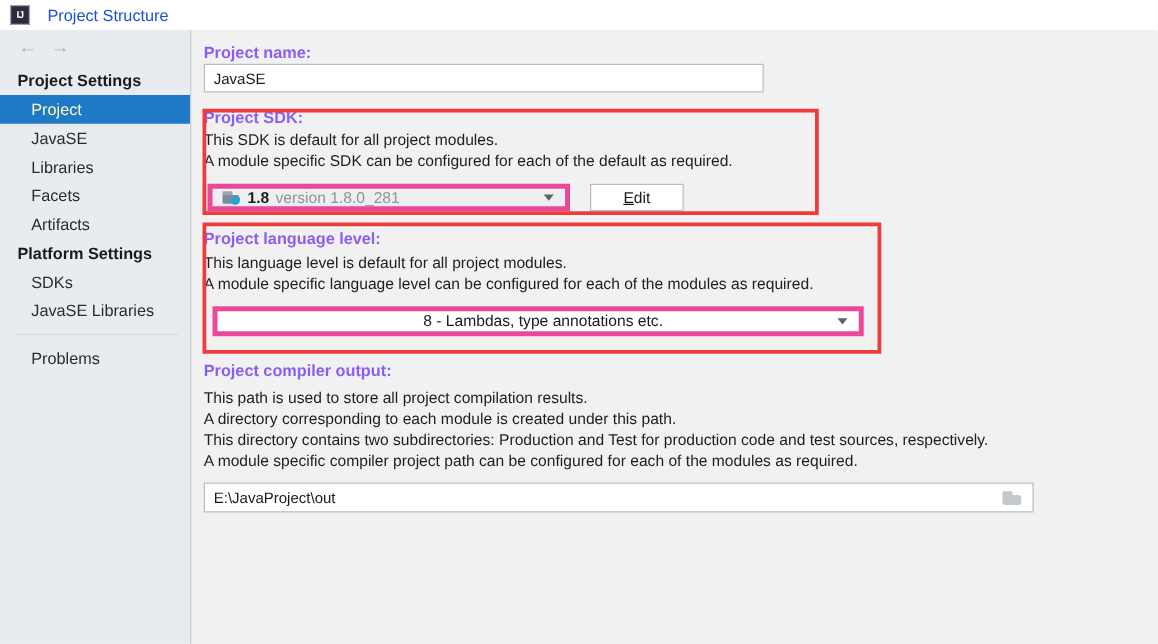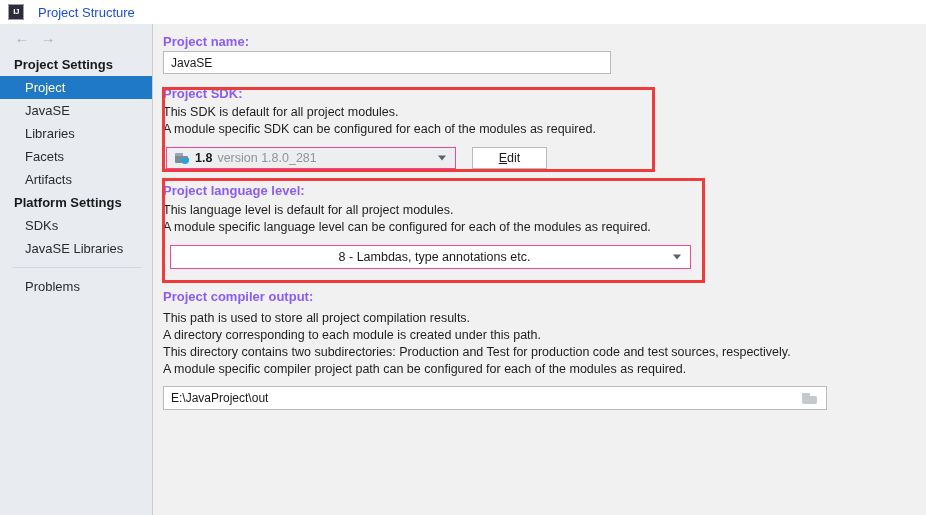--- a/index.html
+++ b/index.html
@@ -139,21 +139,21 @@
     box-sizing: border-box;
     display: flex;
     align-items: center;
     padding: 0 7px;
     font-size: 12px;
     color: #1a1a1a;
   }
 
   
   .combo {
-    border: 1px solid #ec4899;
+    border: 4px solid #ec4899;
     box-sizing: border-box;
     display: flex;
     align-items: center;
     position: relative;
     font-size: 12.5px;
   }
   .combo.enabled { background: #ffffff; }
   .combo.disabled { background: #eceef0; }
   .combo .arrow {
     position: absolute;
@@ -299,21 +299,21 @@
 
 <div id="main">
 
   <div class="sec-title abs" style="left:9px;top:10px;">Project name:</div>
   <div class="txtfield abs" style="left:9px;top:27px;width:448px;height:23px;">
     <span>JavaSE</span>
   </div>
 
   <div class="sec-title abs" style="left:9px;top:62px;">Project SDK:</div>
   <div class="sec-line abs" style="left:9px;top:80px;">This SDK is default for all project modules.</div>
-  <div class="sec-line abs" style="left:9px;top:97px;">A module specific SDK can be configured for each of the modules as required.</div>
+  <div class="sec-line abs" style="left:9px;top:97px;">A module specific SDK can be configured for each of the default as required.</div>
 
   <div class="combo disabled abs" style="left:12px;top:123px;width:290px;height:22px;">
     <div class="combo-inner">
       <span class="jdk-icon">
         <span class="f1"></span>
           <span class="f2"></span>
           <span class="cup"></span>
       </span>
       <span class="sdk-ver-bold">1.8</span>
       <span class="sdk-ver-gray">version 1.8.0_281</span>

